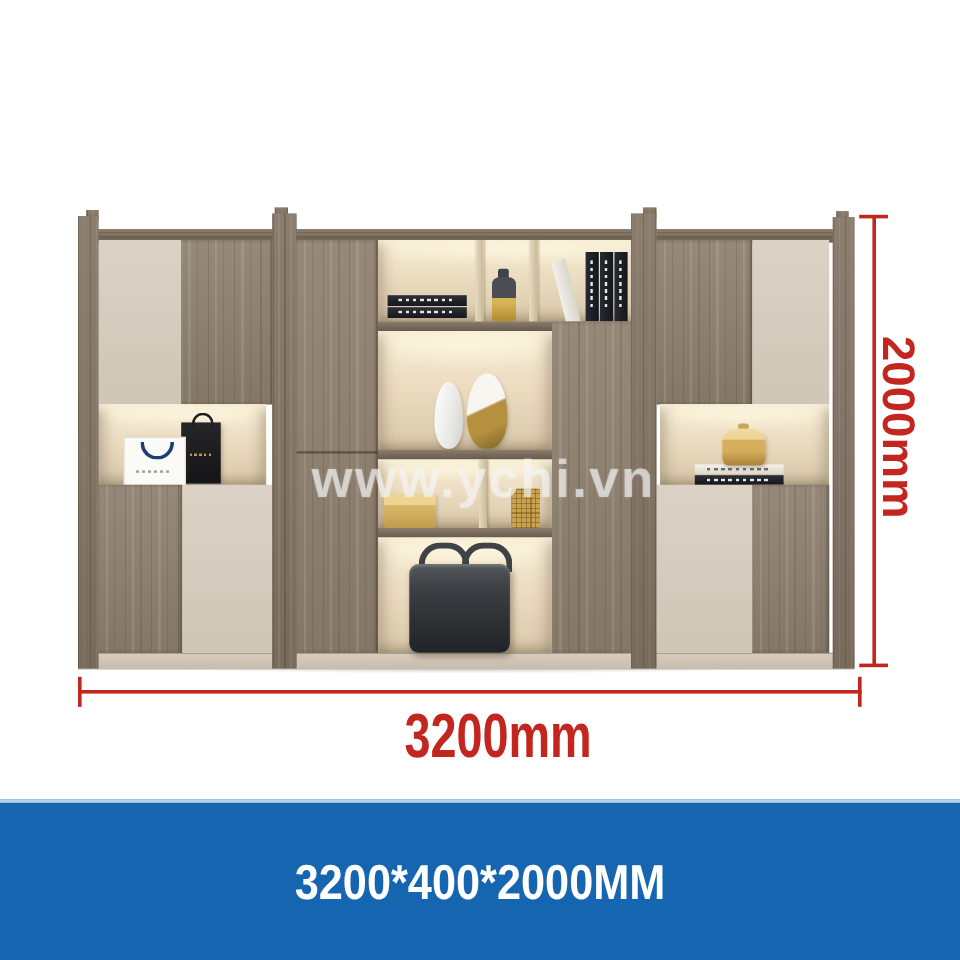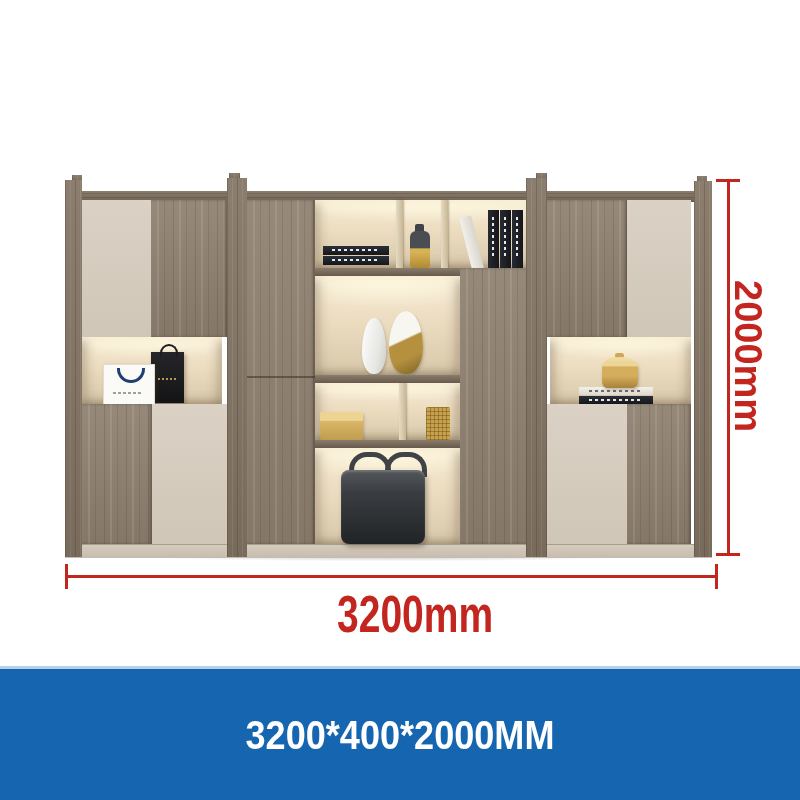--- a/index.html
+++ b/index.html
@@ -170,20 +170,21 @@
     <div class="abs wood-dark" style="left:72px;top:175px;width:10px;height:8px;"></div>
     <div class="abs wood-dark" style="left:65px;top:180px;width:17px;height:377px;"></div>
     <div class="abs wood-dark" style="left:229px;top:173px;width:11px;height:8px;"></div>
     <div class="abs wood-dark" style="left:227px;top:178px;width:20px;height:379px;"></div>
     <div class="abs wood-dark" style="left:536px;top:173px;width:11px;height:8px;"></div>
     <div class="abs wood-dark" style="left:526px;top:178px;width:21px;height:379px;"></div>
     <div class="abs wood-dark" style="left:697px;top:176px;width:10px;height:8px;"></div>
     <div class="abs wood-dark" style="left:694px;top:181px;width:18px;height:376px;"></div>
   </div>
 
+  <div class="abs watermark" style="left:250px;top:378px;width:306px;text-align:center;font-size:44px;line-height:1;z-index:5;">www.ychi.vn</div>
 
   <div style="z-index:6;position:absolute;left:0;top:0;">
 
     <div class="abs red" style="left:727px;top:181px;width:3px;height:374px;"></div>
     <div class="abs red" style="left:716px;top:179px;width:24px;height:3px;"></div>
     <div class="abs red" style="left:716px;top:553px;width:24px;height:3px;"></div>
     <div class="abs dim-text" style="left:673px;top:338px;width:150px;height:34px;line-height:34px;text-align:center;
                 font-size:38px;transform:rotate(90deg);">2000mm</div>
 
     <div class="abs red" style="left:66px;top:575px;width:652px;height:3px;"></div>

